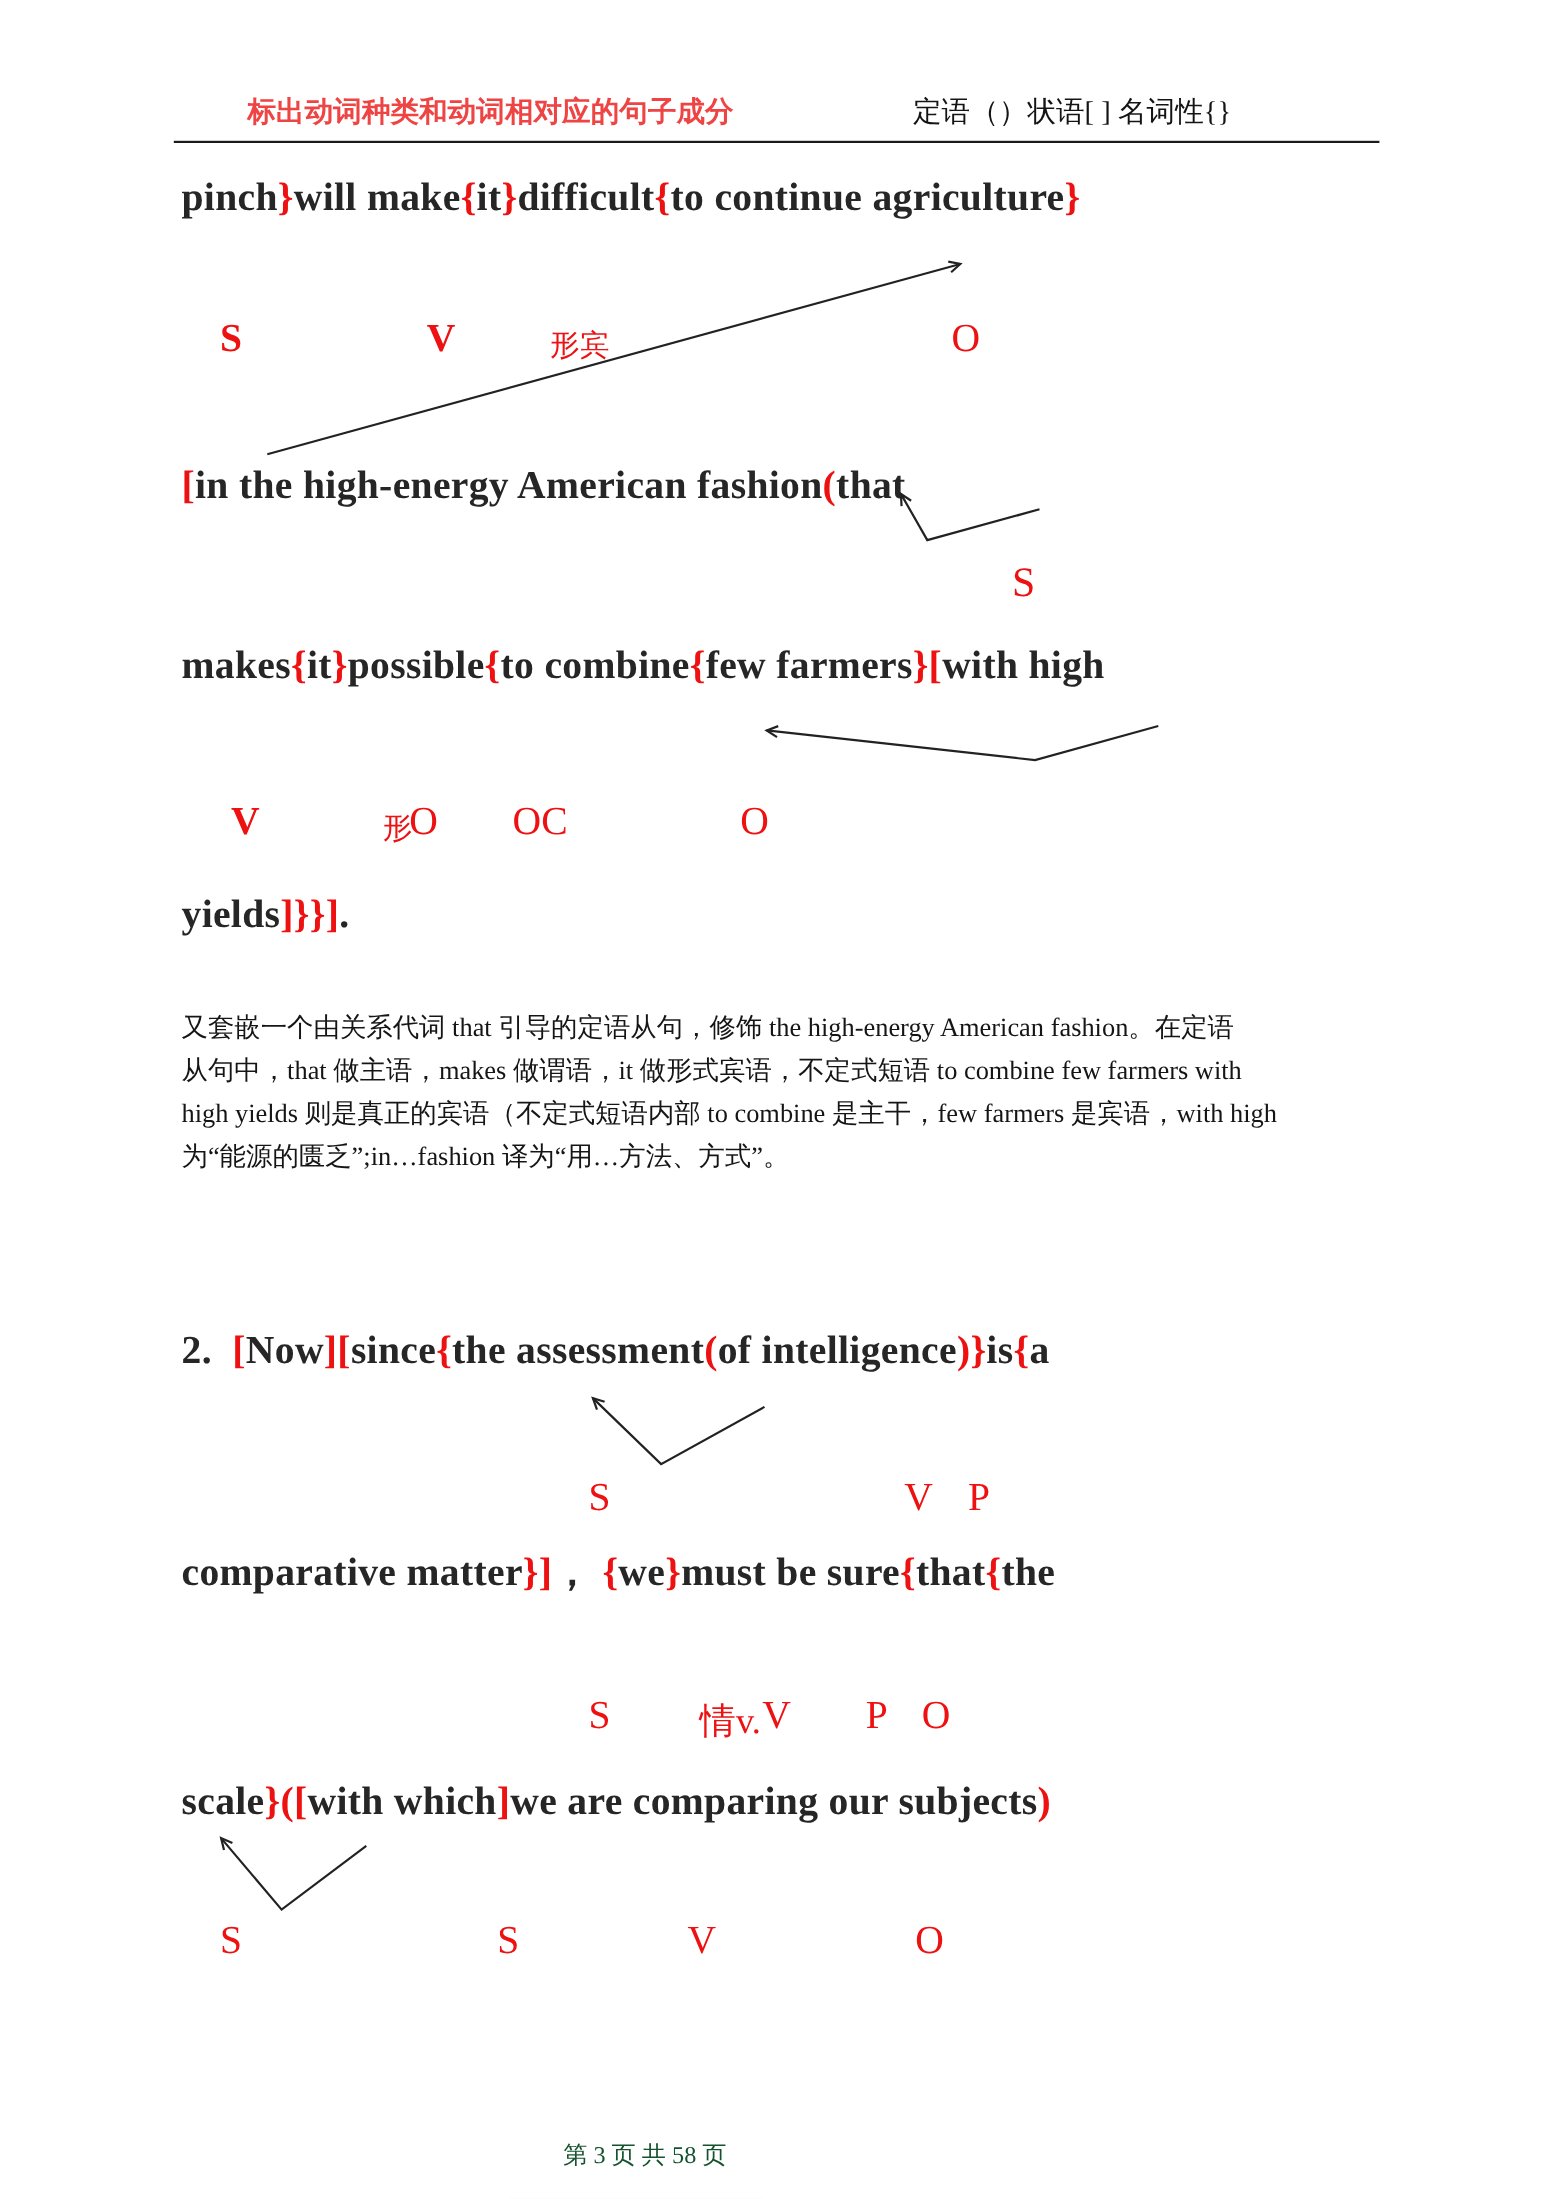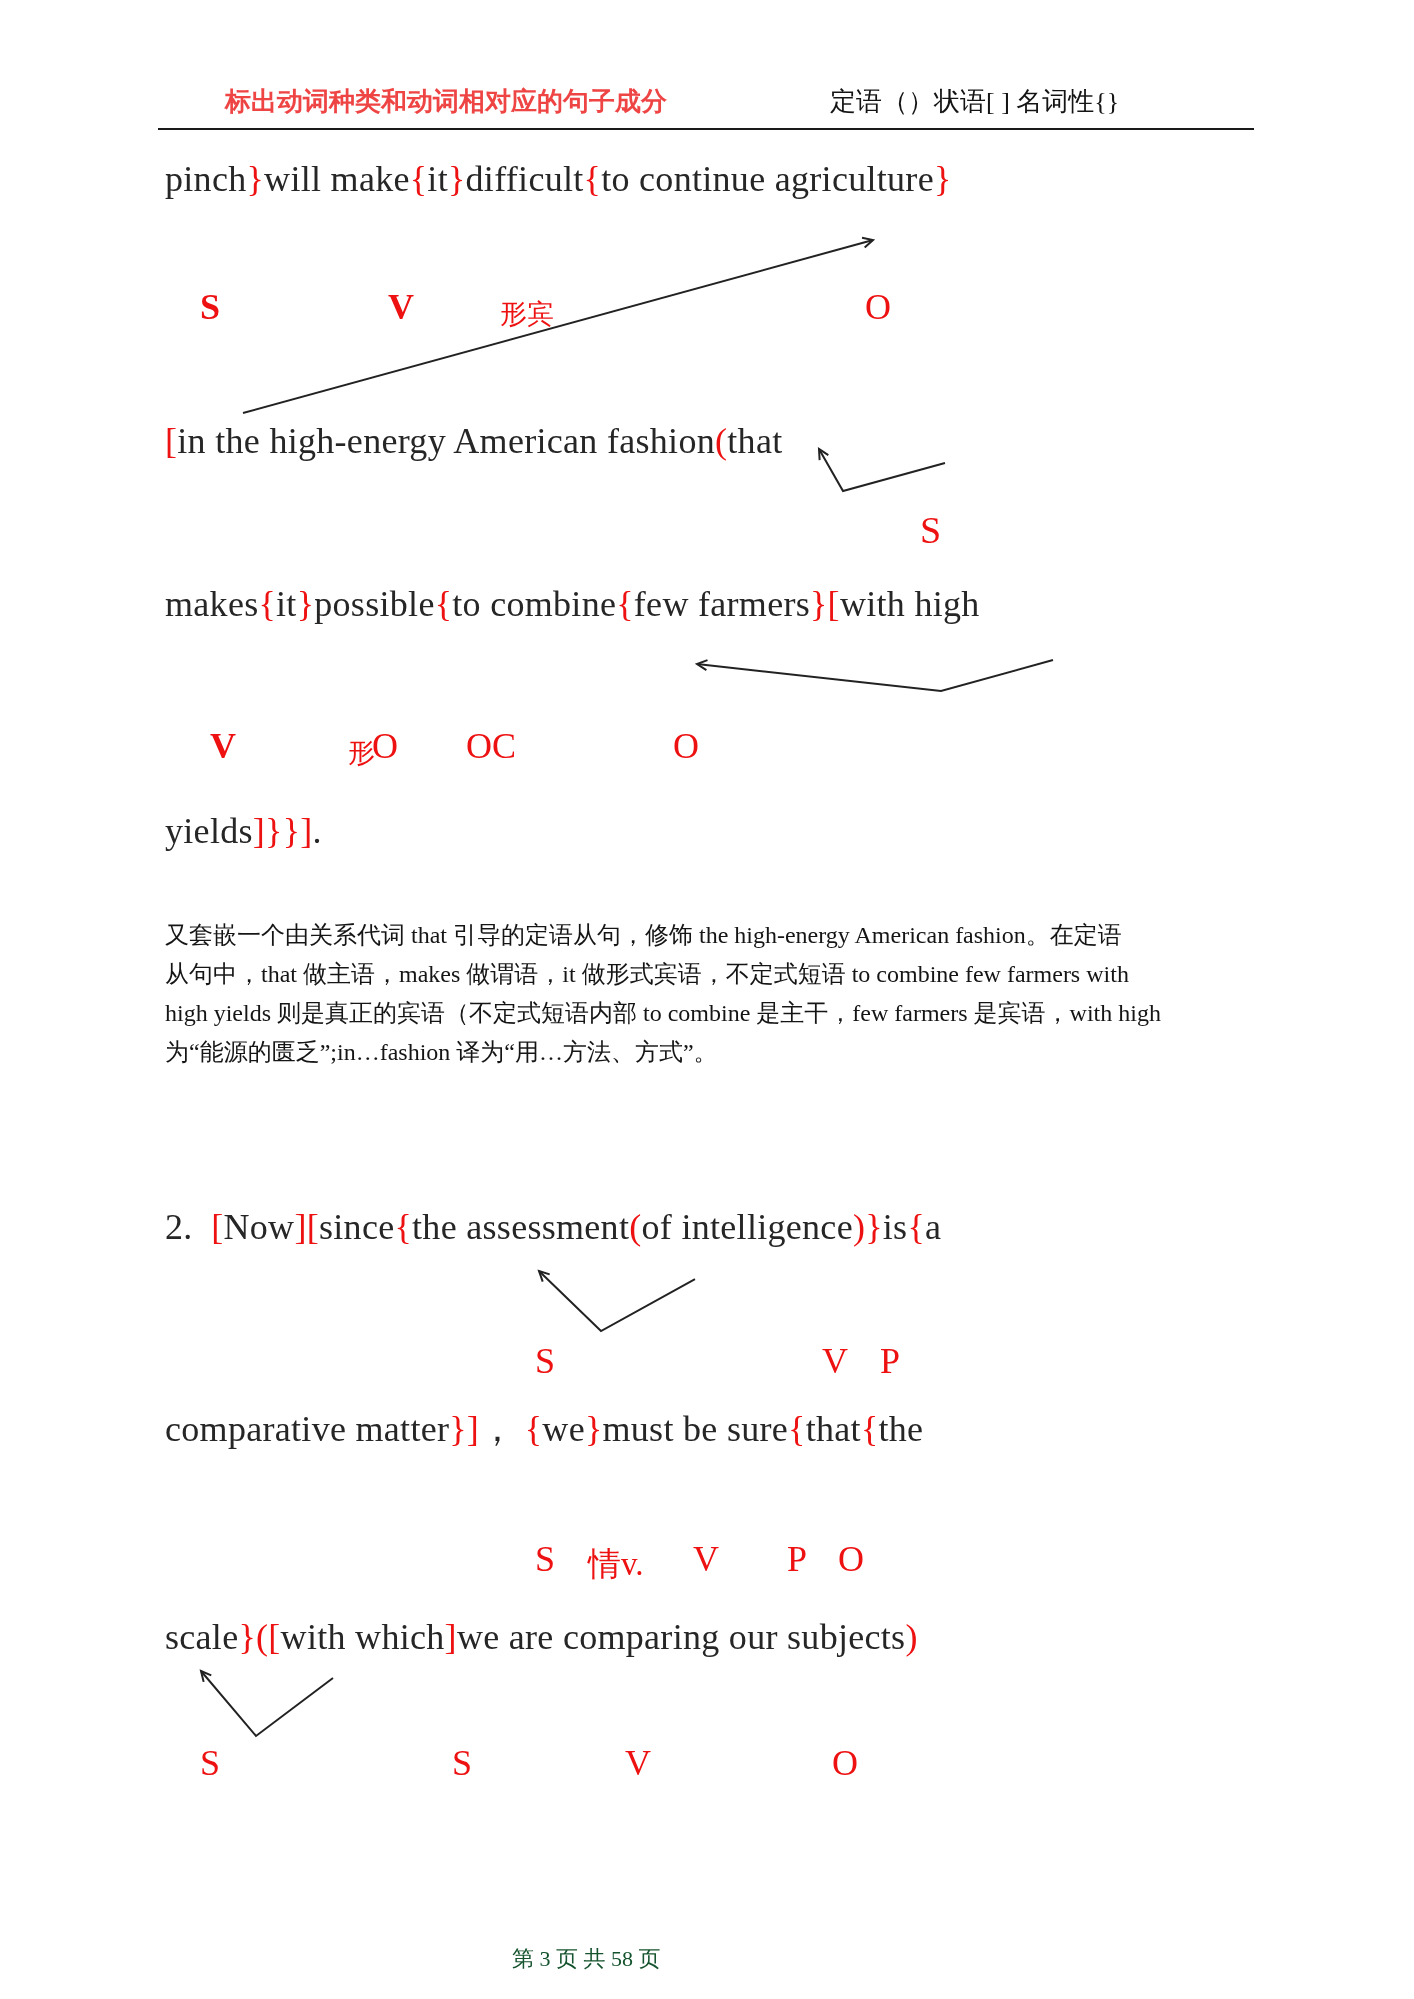--- a/index.html
+++ b/index.html
@@ -9,28 +9,28 @@
     margin:0 auto;
     background:#ffffff;
     font-family:"Liberation Serif","DejaVu Serif",serif;
     overflow:hidden;
   }
   
   .hdr-left{position:absolute;left:225px;top:84px;font-size:26px;font-weight:bold;color:#ef4444;white-space:pre;}
   .hdr-right{position:absolute;left:830px;top:84px;font-size:26px;font-weight:normal;color:#141414;white-space:pre;}
   .hdr-rule{position:absolute;left:158px;top:128px;width:1096px;height:2px;background:#1a1a1a;}
   
-  .bigline{position:absolute;font-size:36px;font-weight:normal;color:#262626;white-space:pre;letter-spacing:.3px;text-align:right;}
+  .bigline{position:absolute;font-size:36px;font-weight:bold;color:#262626;white-space:pre;letter-spacing:.3px;text-align:right;}
   .bigline .k{color:#262626;}
   .bigline .r{color:#ee1111;}
   
   .lbl{position:absolute;font-size:36px;color:#ee1111;white-space:pre;font-weight:normal;}
   .lbl.bold{font-weight:bold;}
   .lbl.cn{font-size:27px;}
-  .lbl.mix{font-size:33px;}
+  .lbl.mix{font-size:33px;margin-left:48px;}
   .lbl.big{font-size:38px;}
   
   .para{position:absolute;left:165px;top:916px;width:1100px;color:#151515;}
   .para .pline{font-size:24px;line-height:39px;white-space:nowrap;}
   
   .footer{position:absolute;left:488px;top:1944px;font-size:22px;color:#14532d;white-space:pre;margin-left:24px;}
   
   .arrows{position:absolute;left:0;top:0;width:1414px;height:1999px;pointer-events:none;}
 </style>
 </head>

